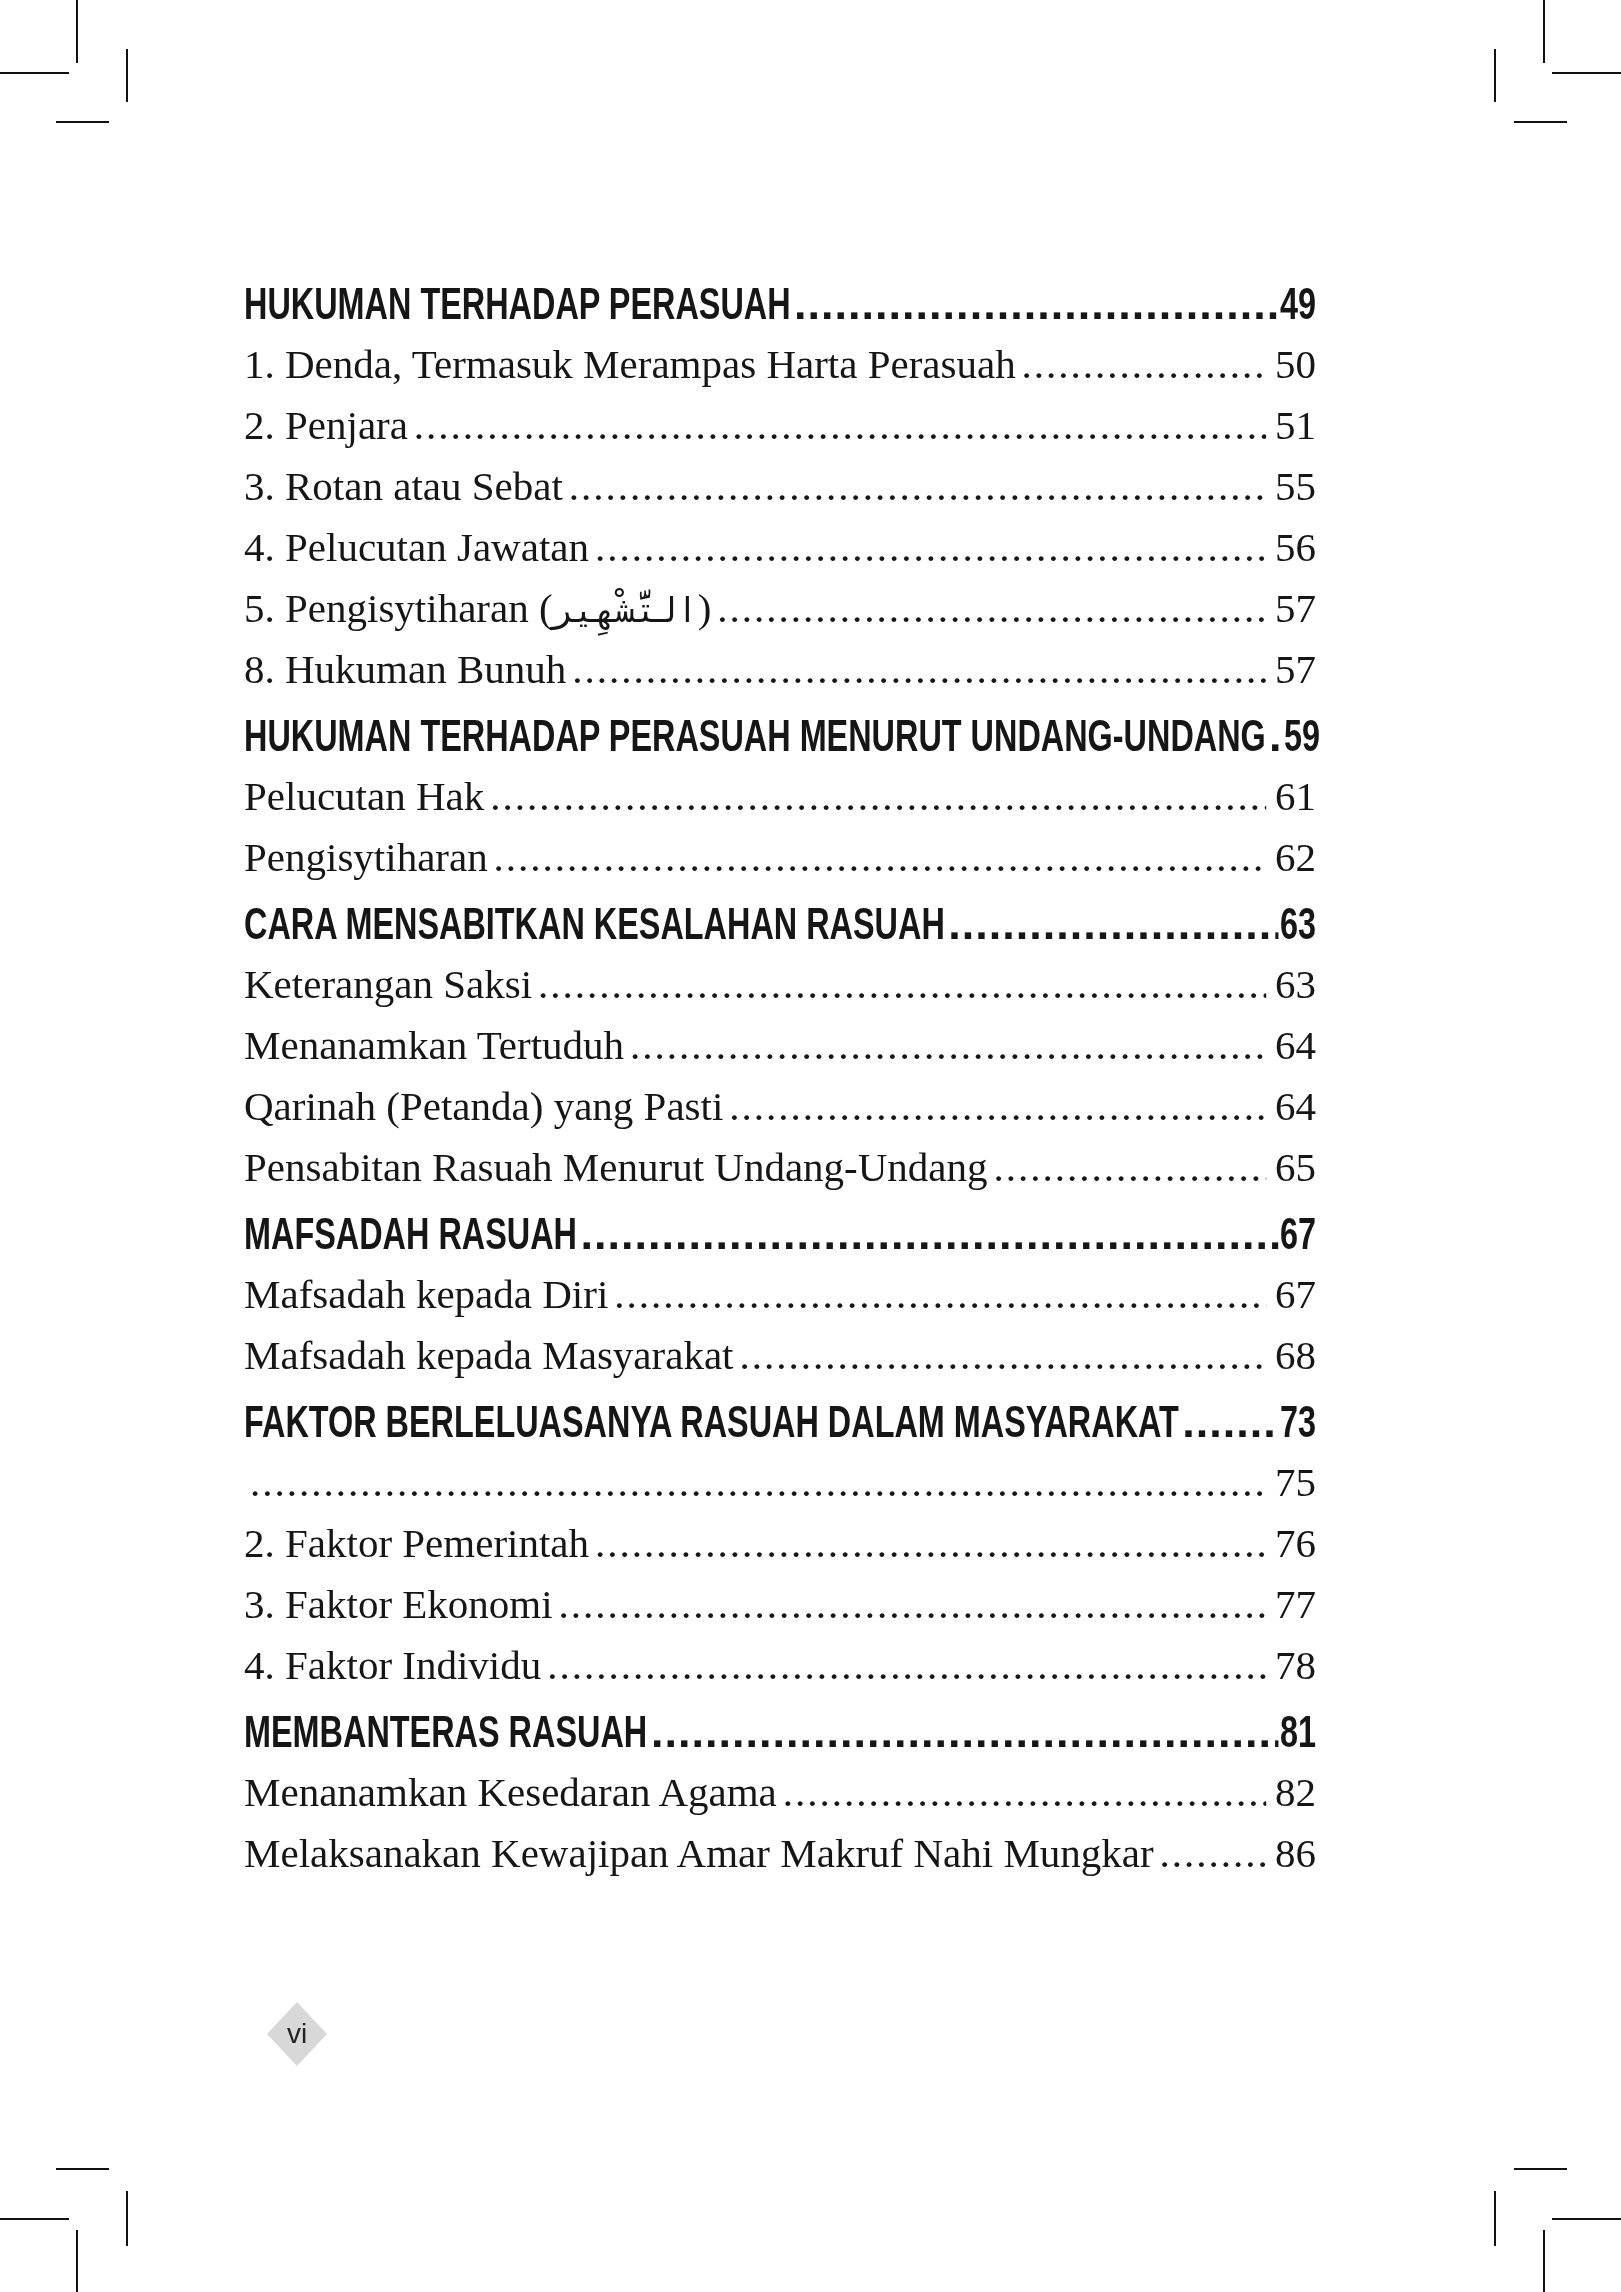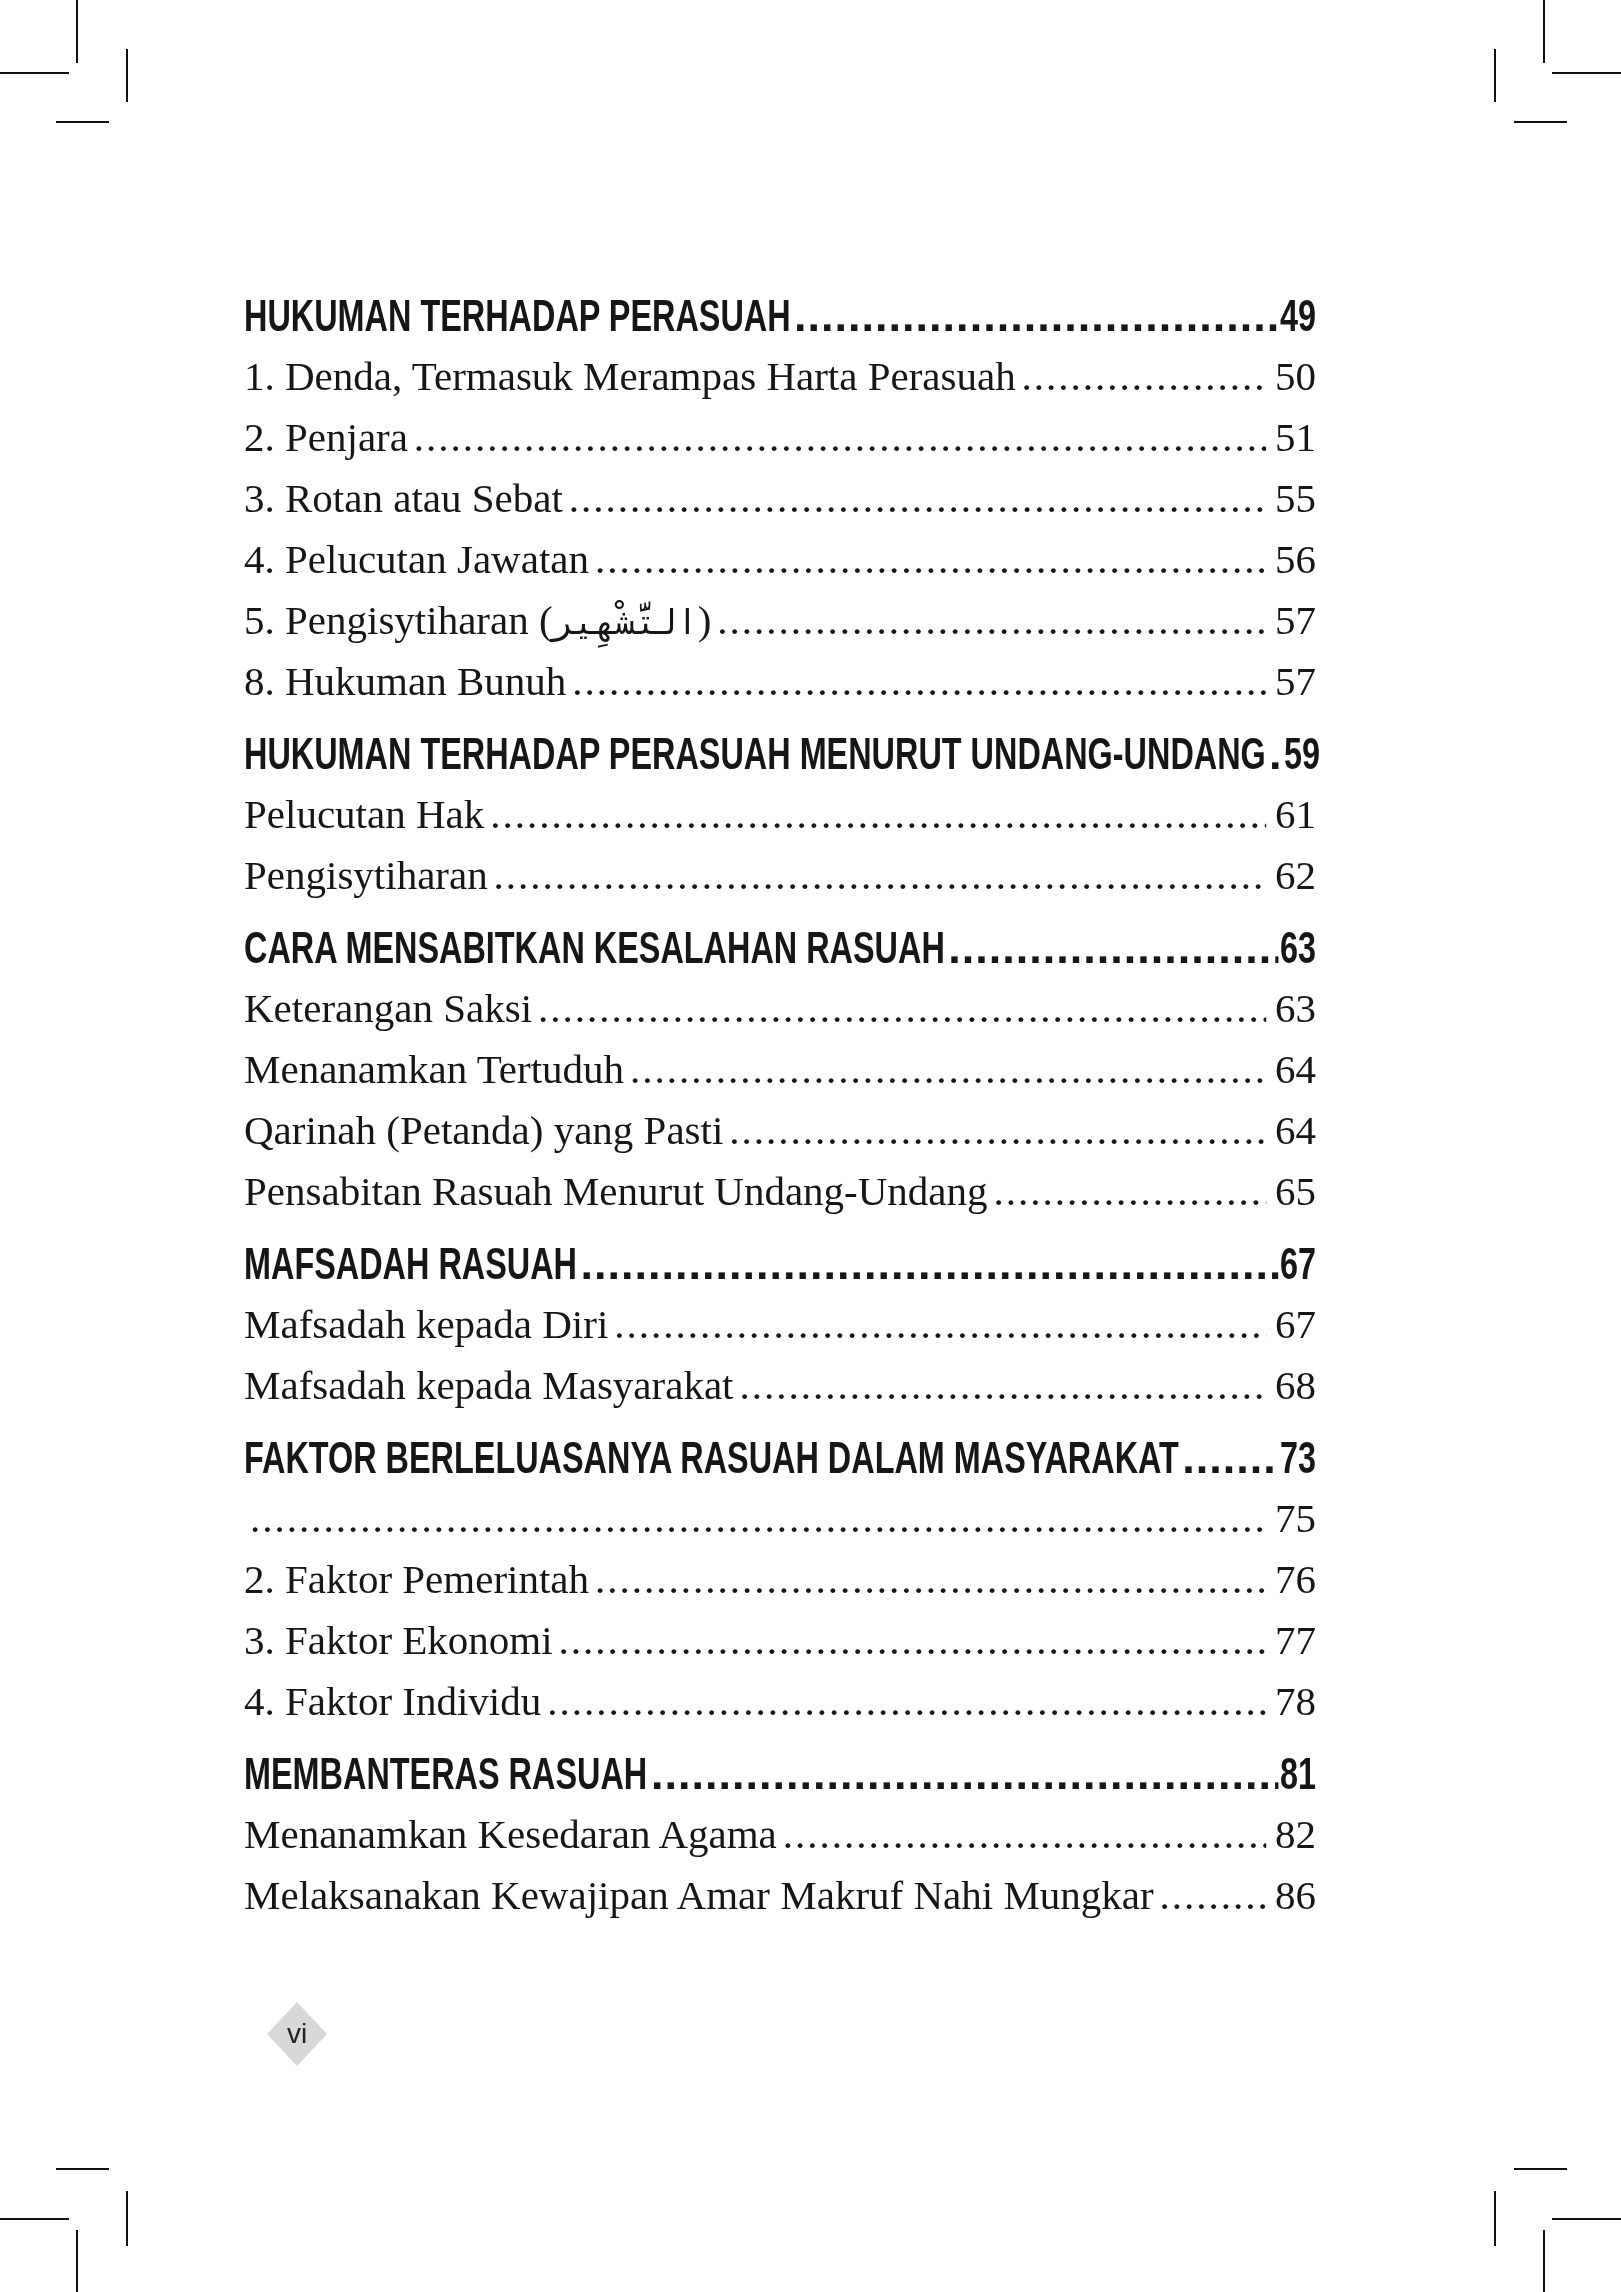--- a/index.html
+++ b/index.html
@@ -44,23 +44,23 @@
     align-items:baseline;
     height:61px;
     line-height:61px;
     white-space:nowrap;
   }
   .row.heading{
     font-family:"Liberation Sans", sans-serif;
     font-weight:700;
     font-size:45px;
     letter-spacing:0px;
-    margin-top:11px;
-  }
-  .row.heading:first-child{margin-top:12px;}
+    margin-top:5px;
+  }
+  .row.heading:first-child{margin-top:0;}
   .row.entry{
     font-size:41px;
     justify-content:center;
   }
   .cond{
     display:inline-block;
     transform:scaleX(0.72);
     transform-origin:0 50%;
   }
   .cond-r{

